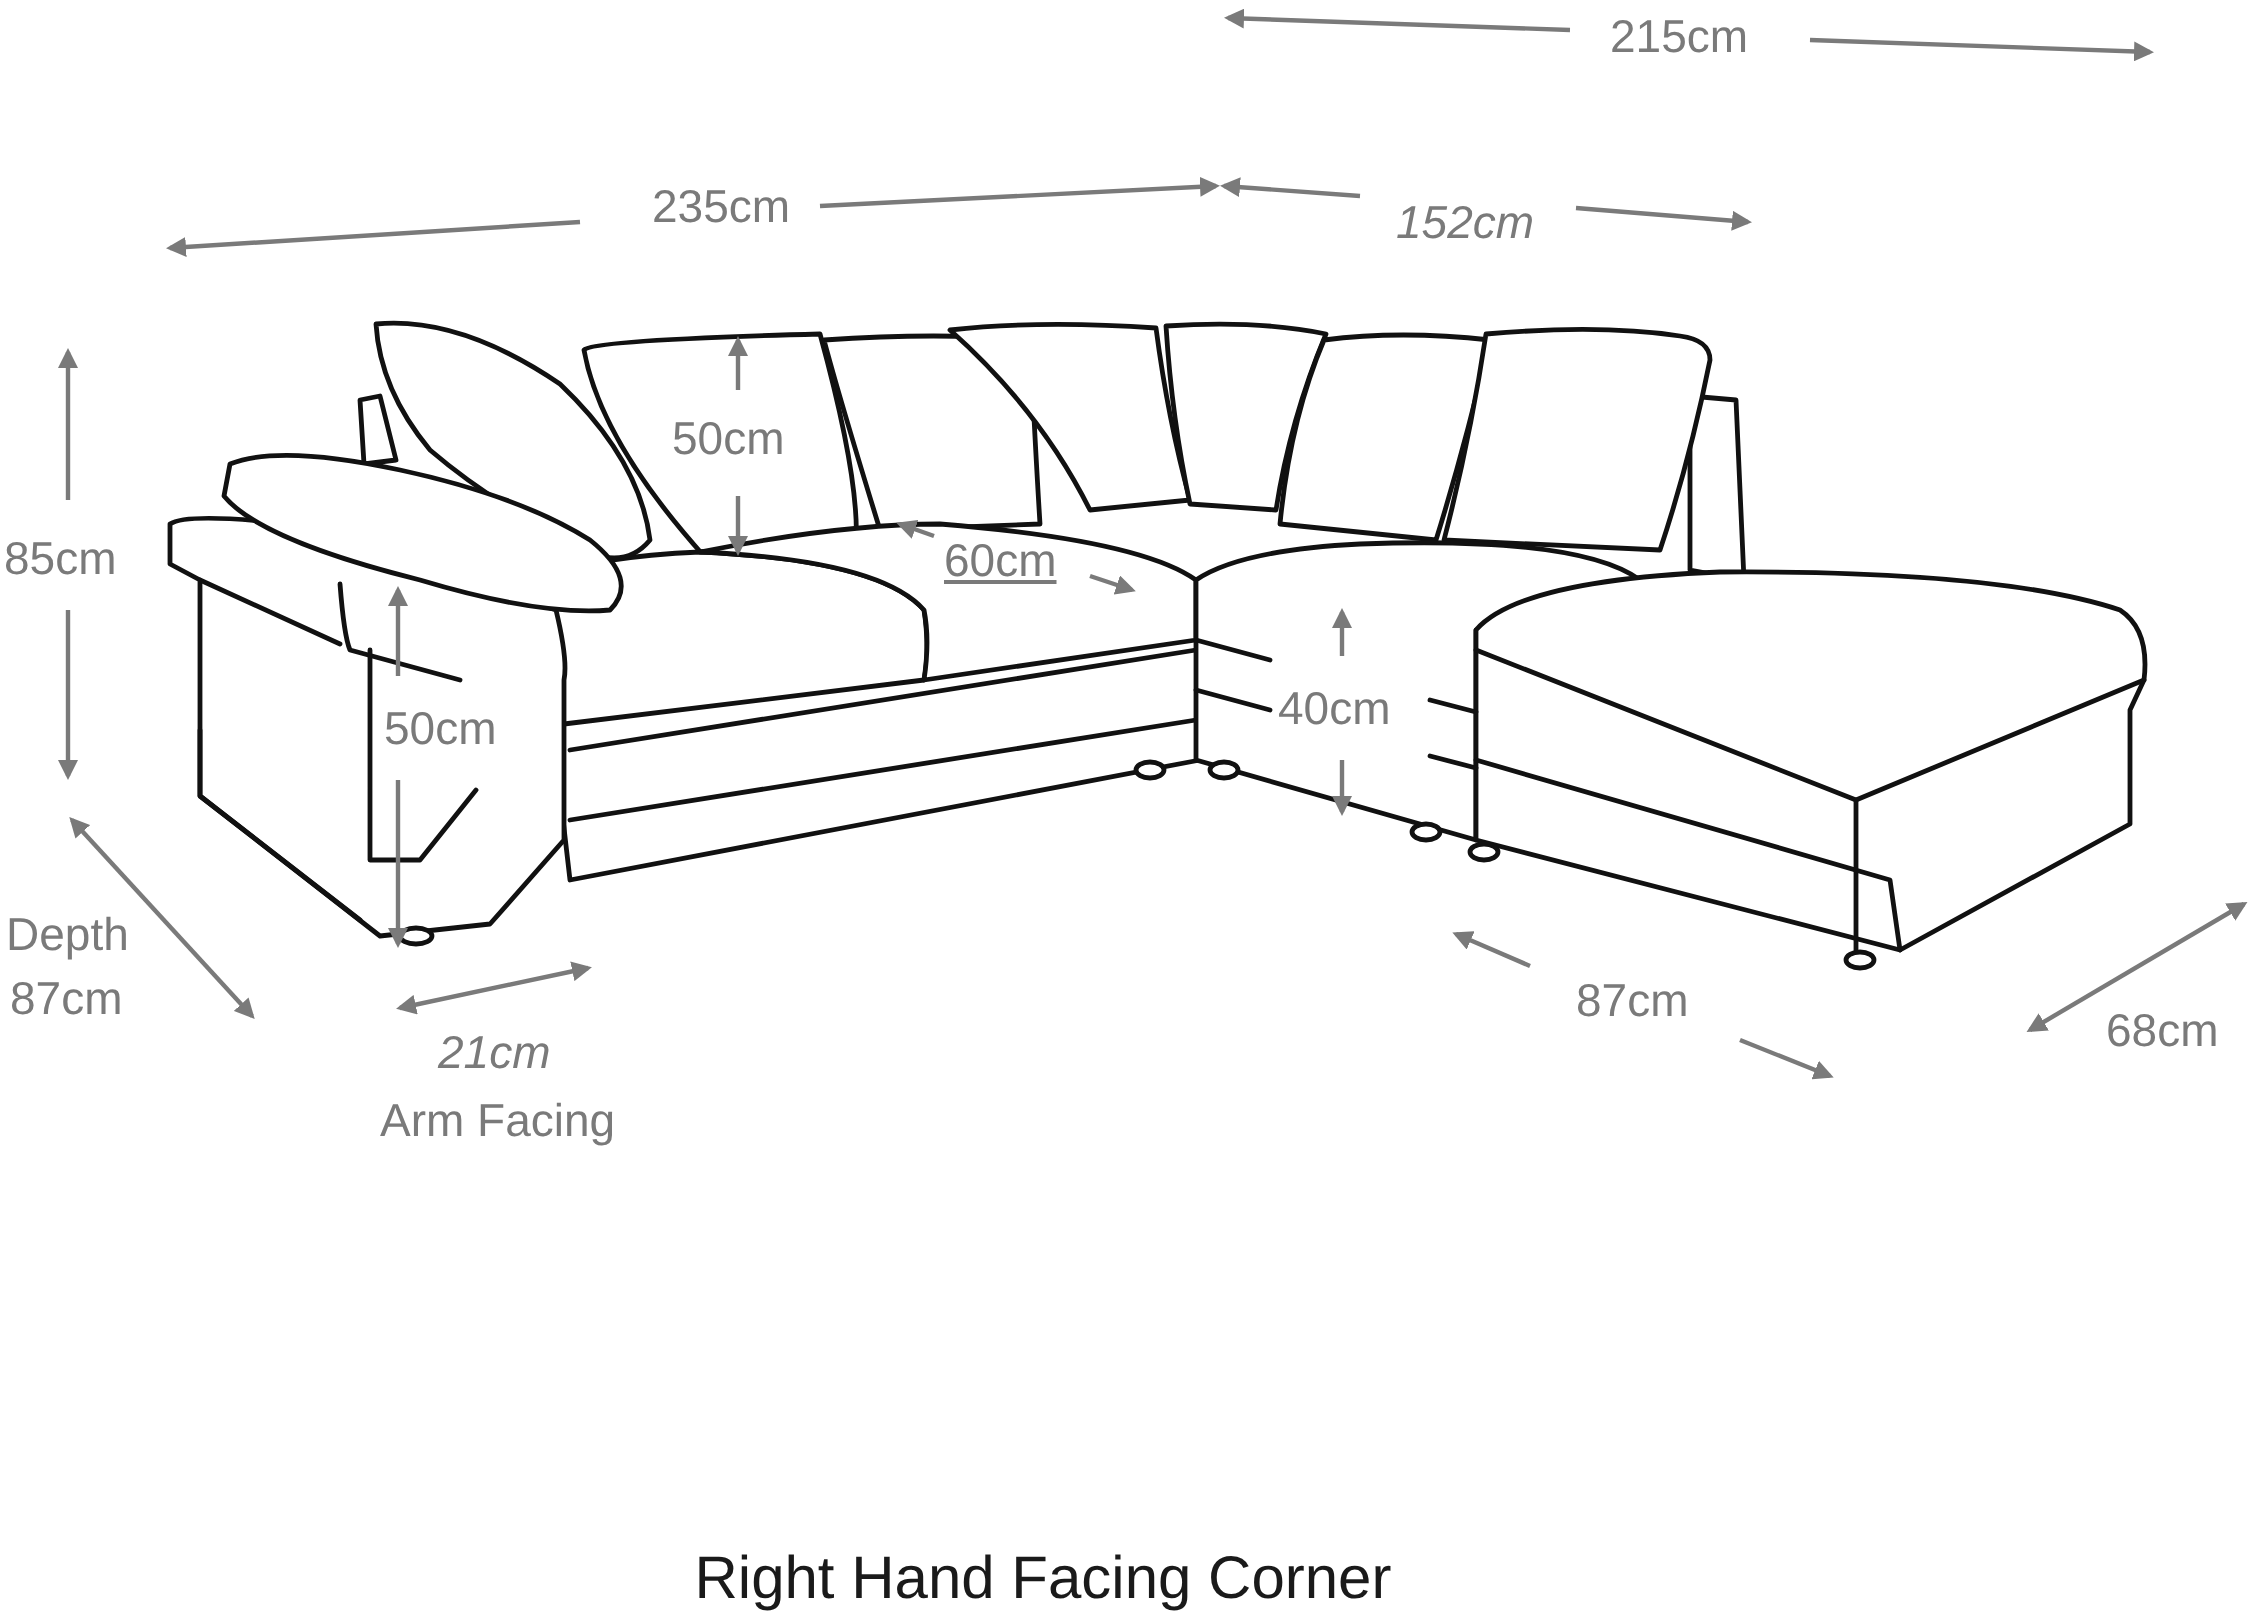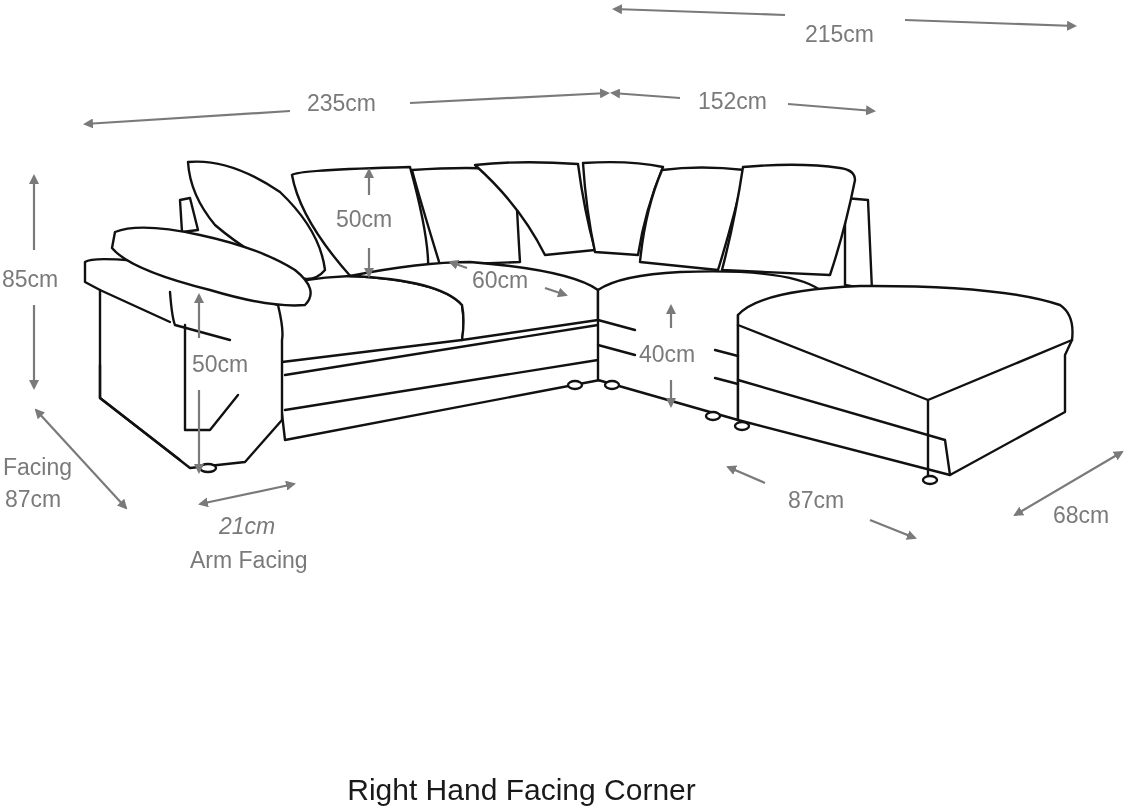--- a/index.html
+++ b/index.html
@@ -102,28 +102,28 @@
     <line class="dim" x1="671" y1="306" x2="671" y2="328" marker-start="url(#ah)"></line>
     <line class="dim" x1="671" y1="380" x2="671" y2="406" marker-end="url(#ah)"></line>
 
     <line class="dim" x1="728" y1="467" x2="765" y2="483" marker-start="url(#ah)"></line>
     <line class="dim" x1="870" y1="520" x2="915" y2="538" marker-end="url(#ah)"></line>
 
     <line class="dim" x1="1015" y1="515" x2="1122" y2="452" marker-start="url(#ah)" marker-end="url(#ah)"></line>
   </g>
 </svg>
 
-<div class="lbl" style="left:805px; top:23px;">215cm</div>
-<div class="lbl" style="left:307px; top:92px;">235cm</div>
-<div class="lbl" style="left:698px; top:90px;">152cm</div>
+<div class="lbl" style="left:805px; top:7px;">215cm</div>
+<div class="lbl" style="left:326px; top:92px;">235cm</div>
+<div class="lbl" style="left:698px; top:100px;font-style:italic;">152cm</div>
 <div class="lbl" style="left:2px; top:268px;">85cm</div>
 <div class="lbl" style="left:336px; top:208px;">50cm</div>
-<div class="lbl" style="left:472px; top:269px;">60cm</div>
+<div class="lbl" style="left:472px; top:269px;text-decoration:underline;">60cm</div>
 <div class="lbl" style="left:192px; top:353px;">50cm</div>
 <div class="lbl" style="left:639px; top:343px;text-align:right;">40cm</div>
-<div class="lbl" style="left:3px; top:456px;">Facing</div>
+<div class="lbl" style="left:3px; top:456px;">Depth</div>
 <div class="lbl" style="left:5px; top:488px;">87cm</div>
 <div class="lbl" style="left:219px; top:515px;font-style:italic;">21cm</div>
 <div class="lbl" style="left:190px; top:549px;">Arm Facing</div>
 <div class="lbl" style="left:788px; top:489px;">87cm</div>
 <div class="lbl" style="left:1053px; top:504px;">68cm</div>
 
 <div class="caption">Right Hand Facing Corner</div>
 
 </body></html>

